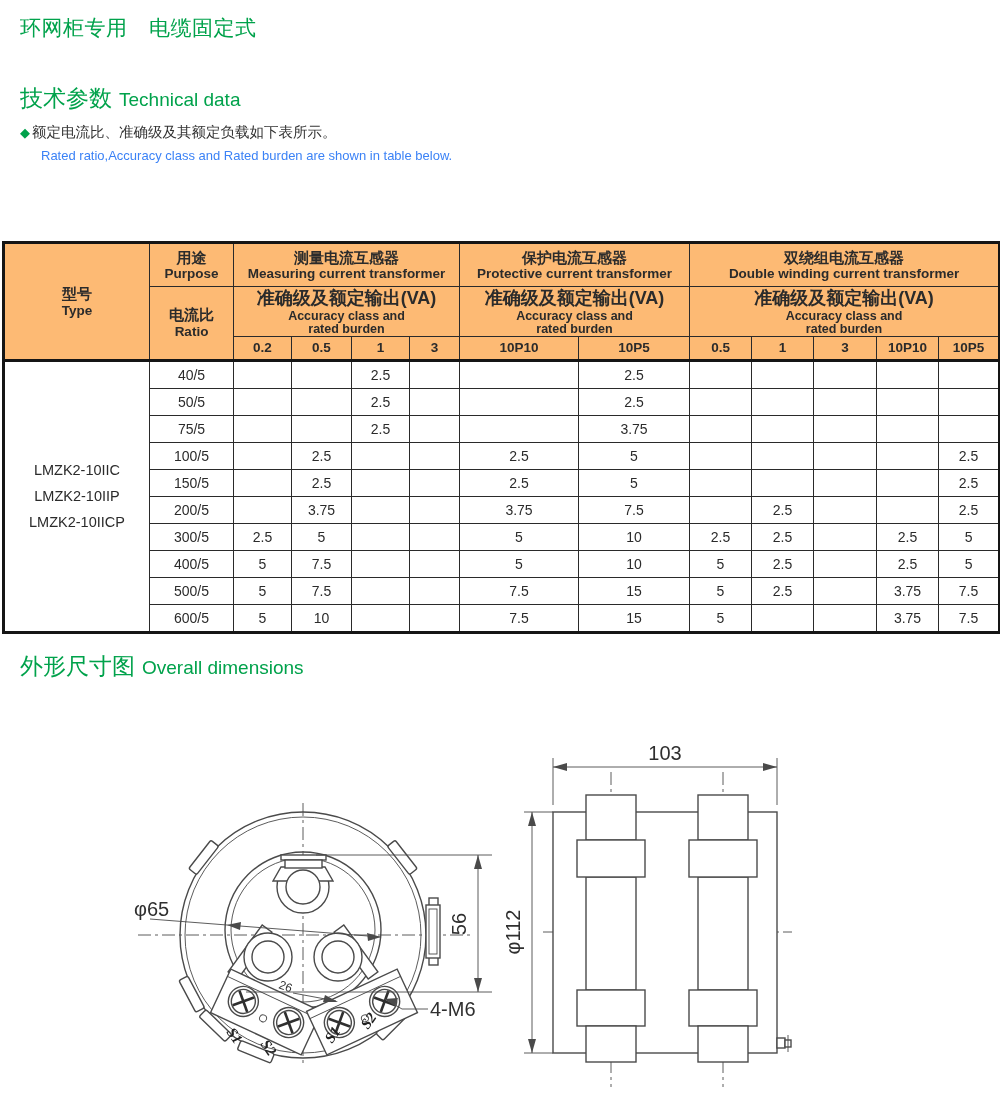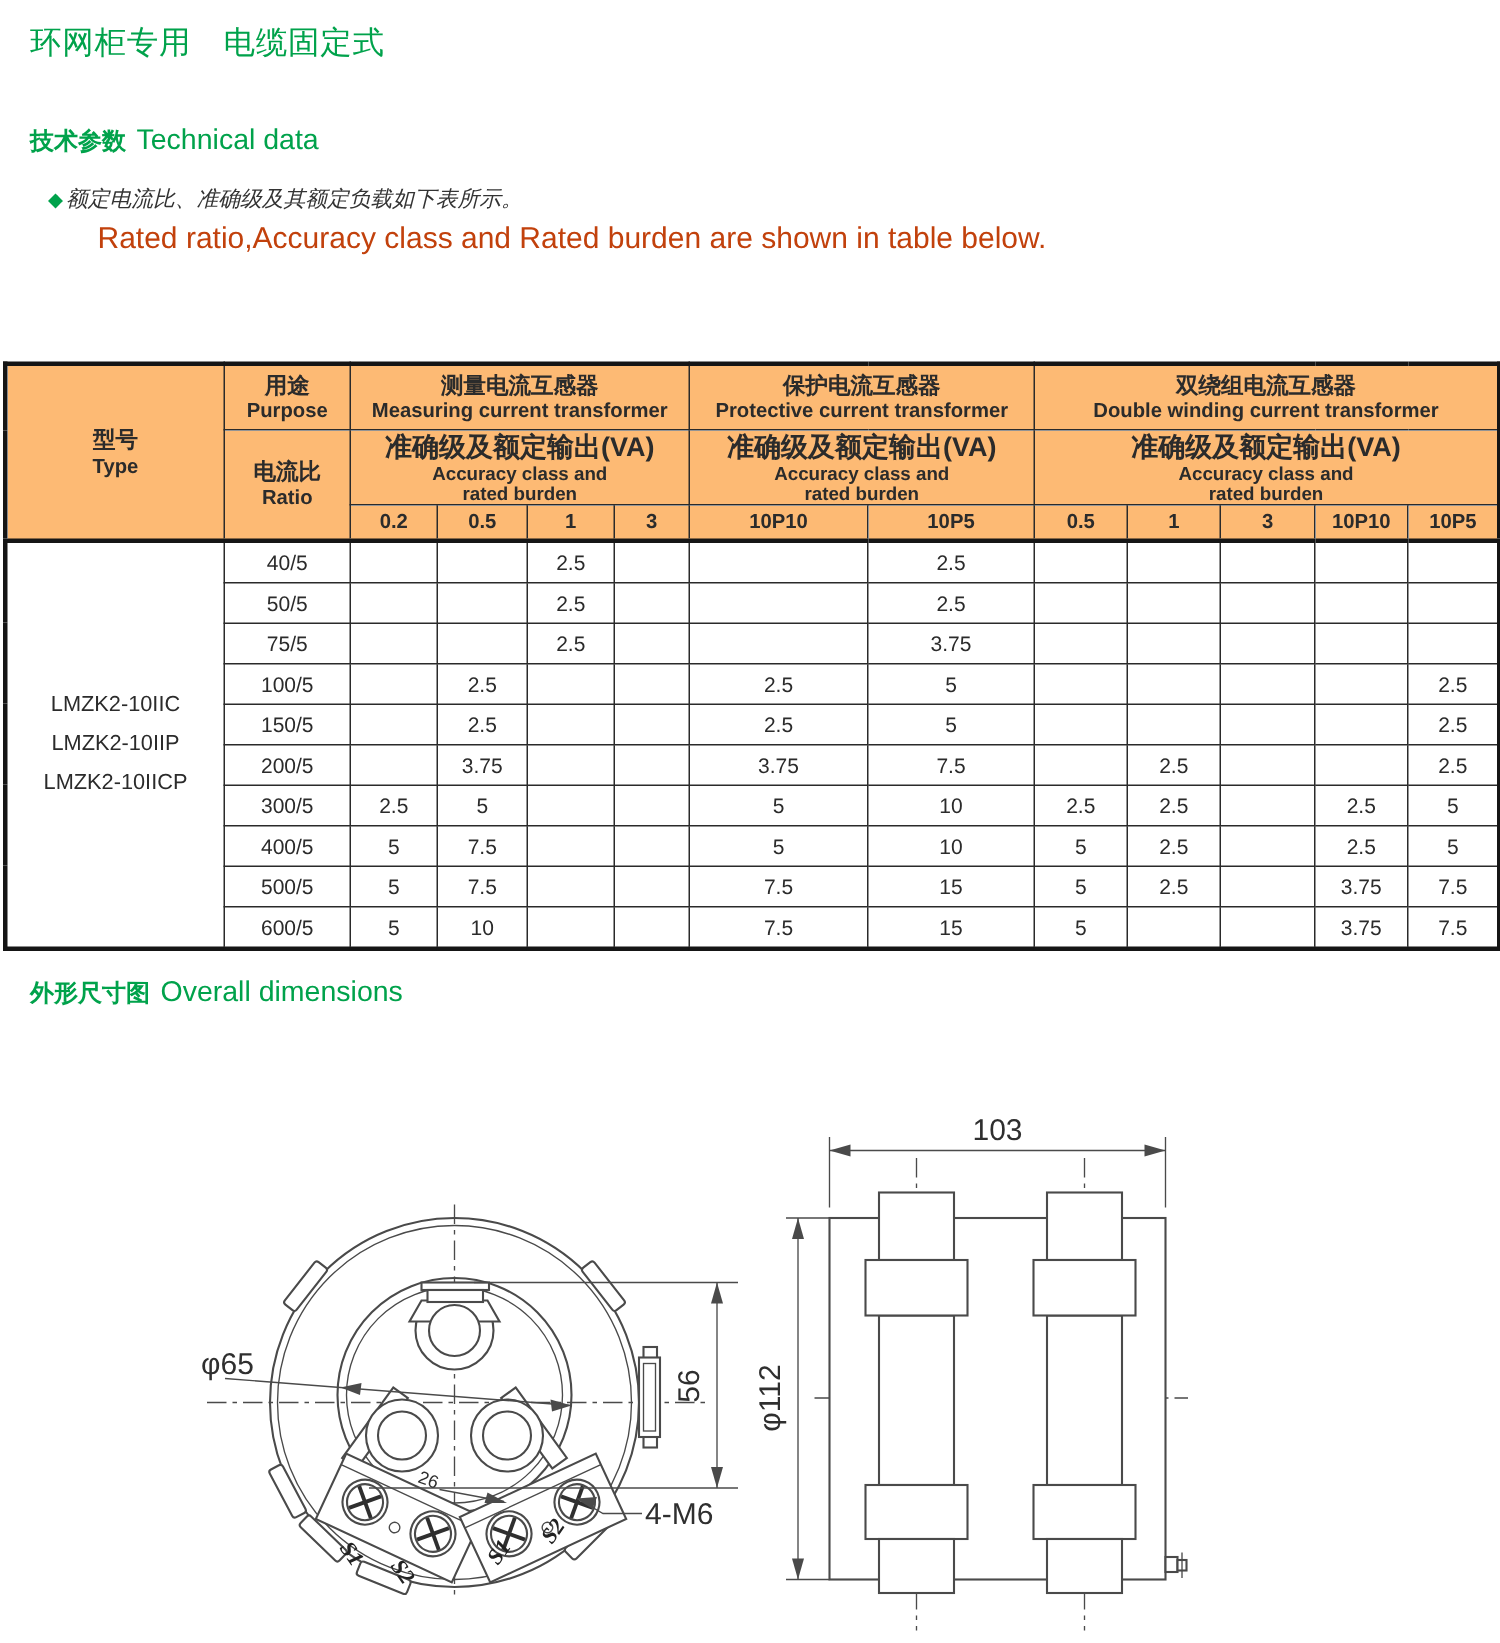--- a/index.html
+++ b/index.html
@@ -4,27 +4,27 @@
 <style>
   html,body{margin:0;padding:0;}
   body{
     width:1000px;height:1095px;position:relative;background:#ffffff;
     font-family:"Liberation Sans","DejaVu Sans",sans-serif;color:#2b2b2b;
     overflow:hidden;
   }
   .green{color:#00A24B;}
   .page-title{position:absolute;left:20px;top:14px;font-size:21px;font-weight:400;letter-spacing:.5px;}
   .sec{position:absolute;left:20px;}
-  .sec .zh{font-size:16px;font-weight:700;}
+  .sec .zh{font-size:23px;font-weight:400;}
   .sec .en{font-size:19px;font-weight:400;margin-left:7px;}
   #sec1{top:83px;}
   #sec2{top:651px;}
-  .bullet-line{position:absolute;left:32px;top:123px;font-size:14.5px;color:#333;font-style:italic;}
+  .bullet-line{position:absolute;left:20px;top:123px;font-size:14.5px;color:#333;}
   .bullet-line .dia{color:#00A24B;font-size:13px;margin-right:2px;}
-  .en-line{position:absolute;left:41px;top:148px;font-size:20px;color:#c2410c;margin-left:24px;}
+  .en-line{position:absolute;left:41px;top:148px;font-size:13px;color:#3b82f6;}
 
   table.tech{
     position:absolute;top:241px;left:2px;width:996px;
     border-collapse:collapse;table-layout:fixed;
     border:3px solid #151515;
   }
   .tech th,.tech td{border:1px solid #2a2a2a;padding:0;text-align:center;vertical-align:middle;overflow:hidden;}
   .tech thead th{background:#fdba74;font-weight:700;}
   .tech tbody td{height:26px;font-size:14px;background:#fff;}
   .tech tbody tr:first-child td{border-top:3px solid #151515;}

